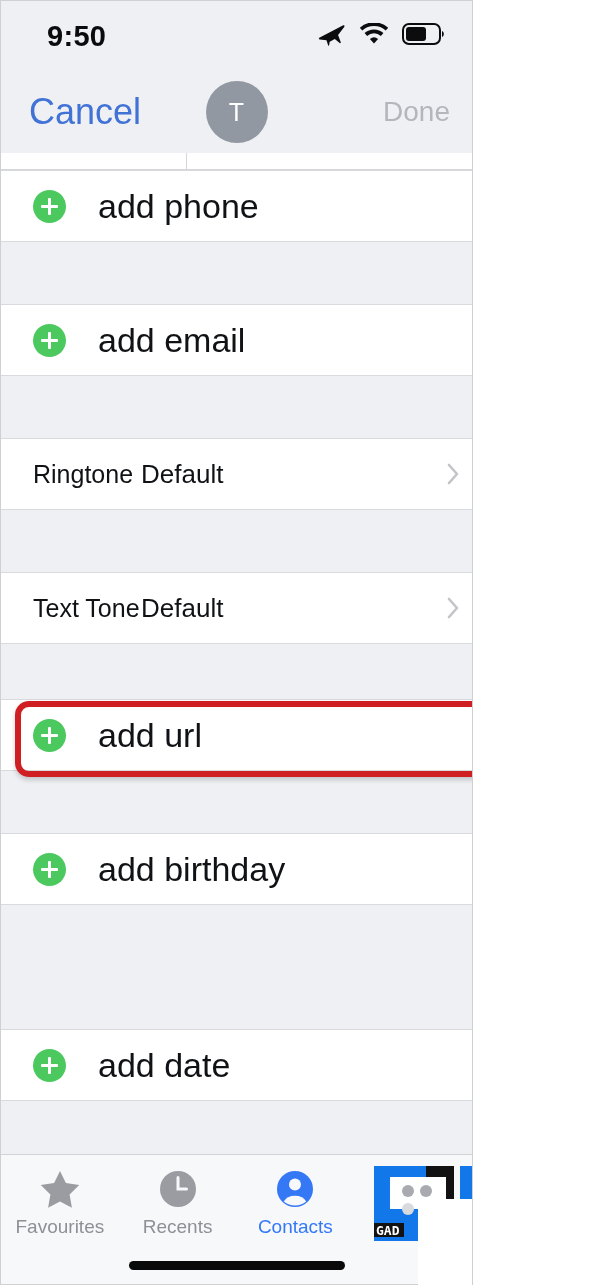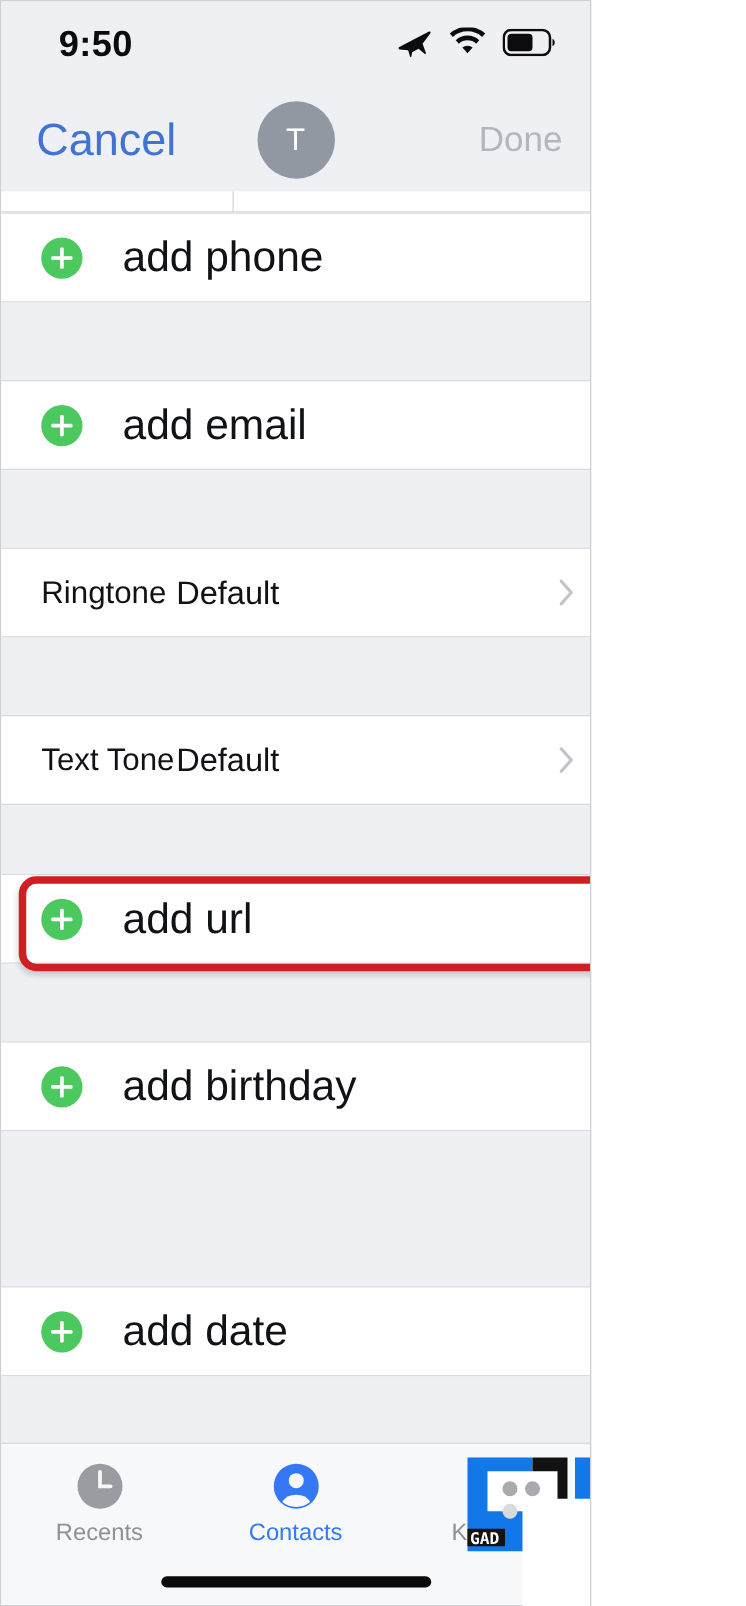--- a/index.html
+++ b/index.html
@@ -226,20 +226,28 @@
     <div class="row add">
       <span class="plus"></span>
       <span class="add-label">add date</span>
     </div>
 
     <div class="highlight"></div>
   </div>
 
   <div class="tabbar">
 
+    <div class="tab">
+      <span class="tab-icon">
+        <svg width="40" height="38" viewBox="0 0 40 38">
+            <path d="M20 1 l5.9 12.1 13.3 1.9 -9.6 9.4 2.3 13.3 -11.9-6.3 -11.9 6.3 2.3-13.3 -9.6-9.4 13.3-1.9 z" fill="#9a9ca1"></path>
+          </svg>
+      </span>
+      <span class="tab-label">Favourites</span>
+    </div>
 
     <div class="tab">
       <span class="tab-icon">
         <svg width="38" height="38" viewBox="0 0 38 38">
           <circle cx="19" cy="19" r="18" fill="#9a9ca1"></circle>
           <path d="M19 7.5 L19 19 L27.5 19" fill="none" stroke="#f7f8fa" stroke-width="3" stroke-linecap="round"></path>
         </svg>
       </span>
       <span class="tab-label">Recents</span>
     </div>

